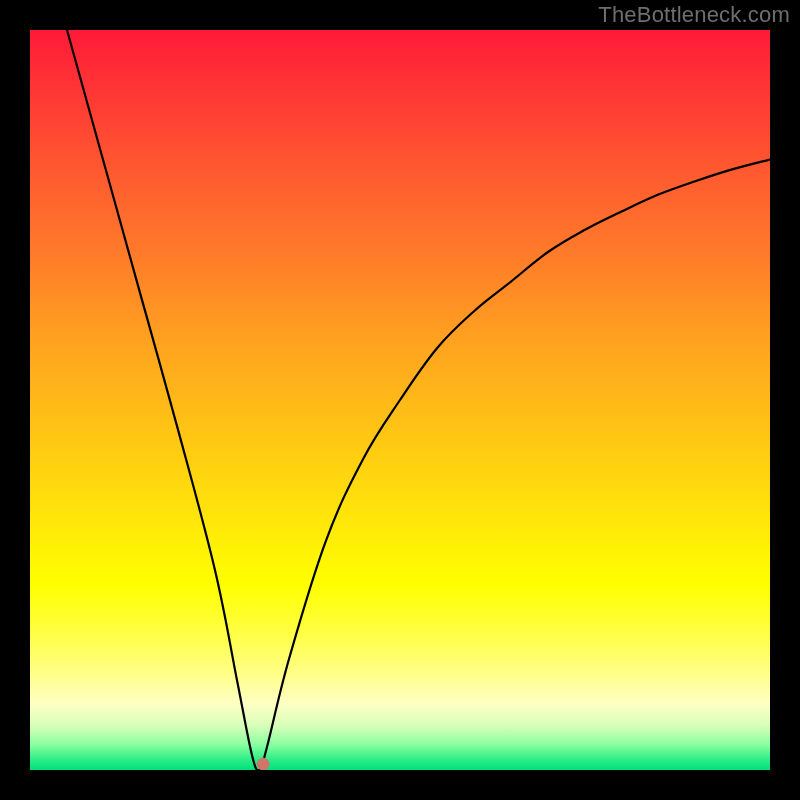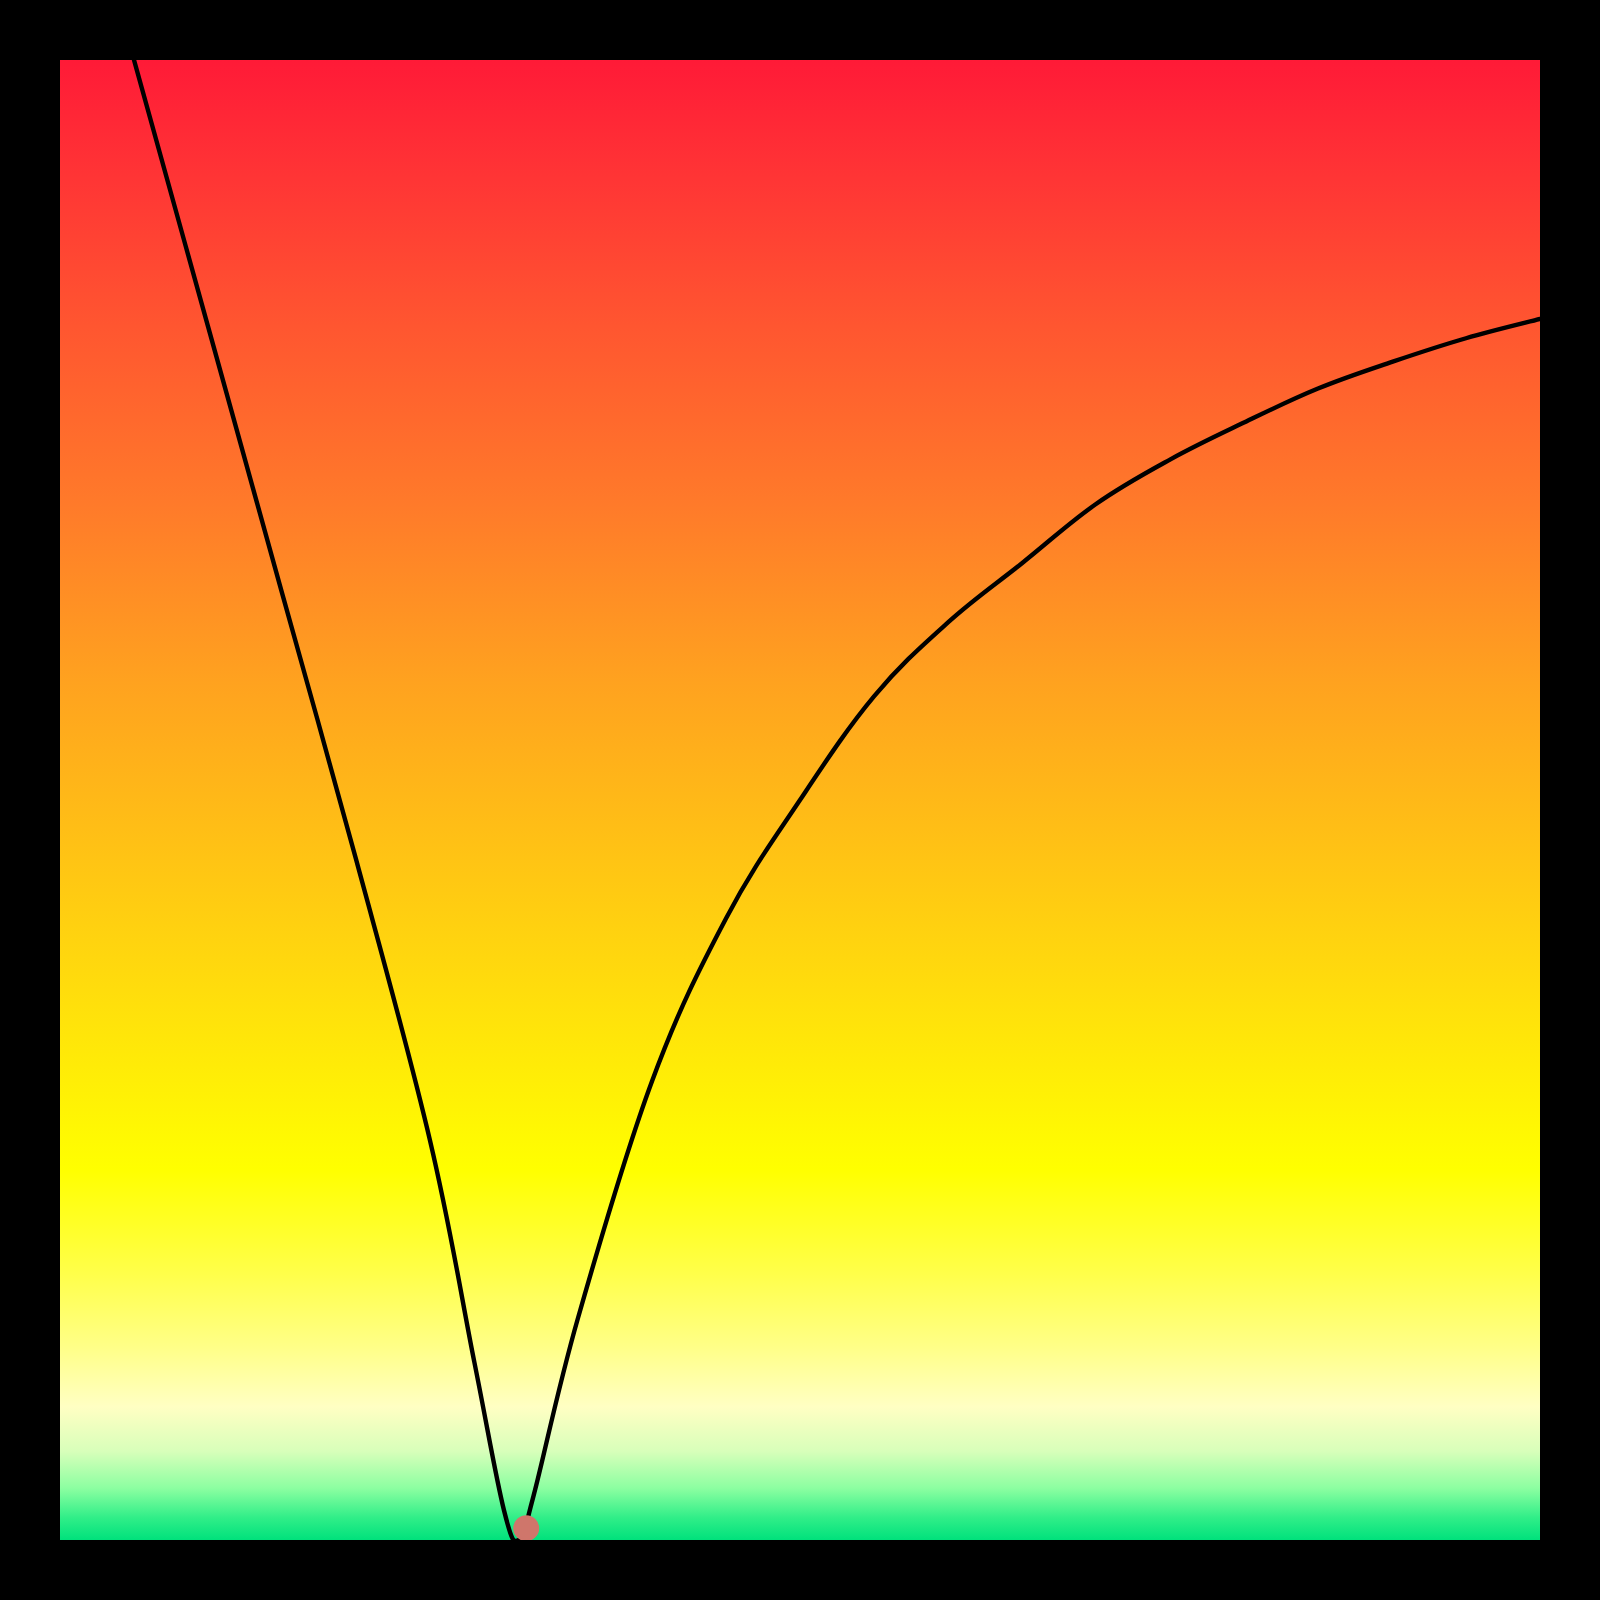--- a/index.html
+++ b/index.html
@@ -73,13 +73,14 @@
 <div class="frame">
   <div class="plot-area">
     <div class="gradient-bg"></div>
     <svg class="curve-svg" viewBox="0 0 740 740" preserveAspectRatio="none">
       <g>
         <path id="curve-path" d="M 37.00 0.00 C 43.66 23.98, 60.68 85.25, 74.00 133.20 C 87.32 181.15, 97.68 218.45, 111.00 266.40 C 124.32 314.35, 134.68 350.32, 148.00 399.60 C 161.32 448.88, 174.34 494.91, 185.00 540.20 C 195.66 585.49, 200.54 617.90, 207.20 651.20 C 213.86 684.50, 218.00 709.22, 222.00 725.20 C 226.00 741.18, 226.74 741.33, 229.40 740.00 C 232.06 738.67, 231.47 737.78, 236.80 717.80 C 242.13 697.82, 248.34 666.30, 259.00 629.00 C 269.66 591.70, 282.68 546.56, 296.00 510.60 C 309.32 474.64, 319.68 454.51, 333.00 429.20 C 346.32 403.89, 356.68 389.98, 370.00 370.00 C 383.32 350.02, 393.68 334.18, 407.00 318.20 C 420.32 302.22, 430.68 293.19, 444.00 281.20 C 457.32 269.21, 467.68 262.26, 481.00 251.60 C 494.32 240.94, 504.68 231.32, 518.00 222.00 C 531.32 212.68, 541.68 207.13, 555.00 199.80 C 568.32 192.47, 578.68 187.69, 592.00 181.30 C 605.32 174.91, 615.68 169.74, 629.00 164.28 C 642.32 158.82, 652.68 155.49, 666.00 150.96 C 679.32 146.43, 689.68 142.98, 703.00 139.12 C 716.32 135.26, 733.34 131.23, 740.00 129.50" fill="none" stroke="#000" stroke-width="2.2" stroke-linejoin="round" stroke-linecap="round"></path>
       </g>
       <circle id="marker-dot" r="6" fill="#cf766b" stroke="#cf766b" cx="233.10" cy="734.08"></circle>
     </svg>
   </div>
+  <div class="watermark">TheBottleneck.com</div>
 </div>
 
 </body></html>

